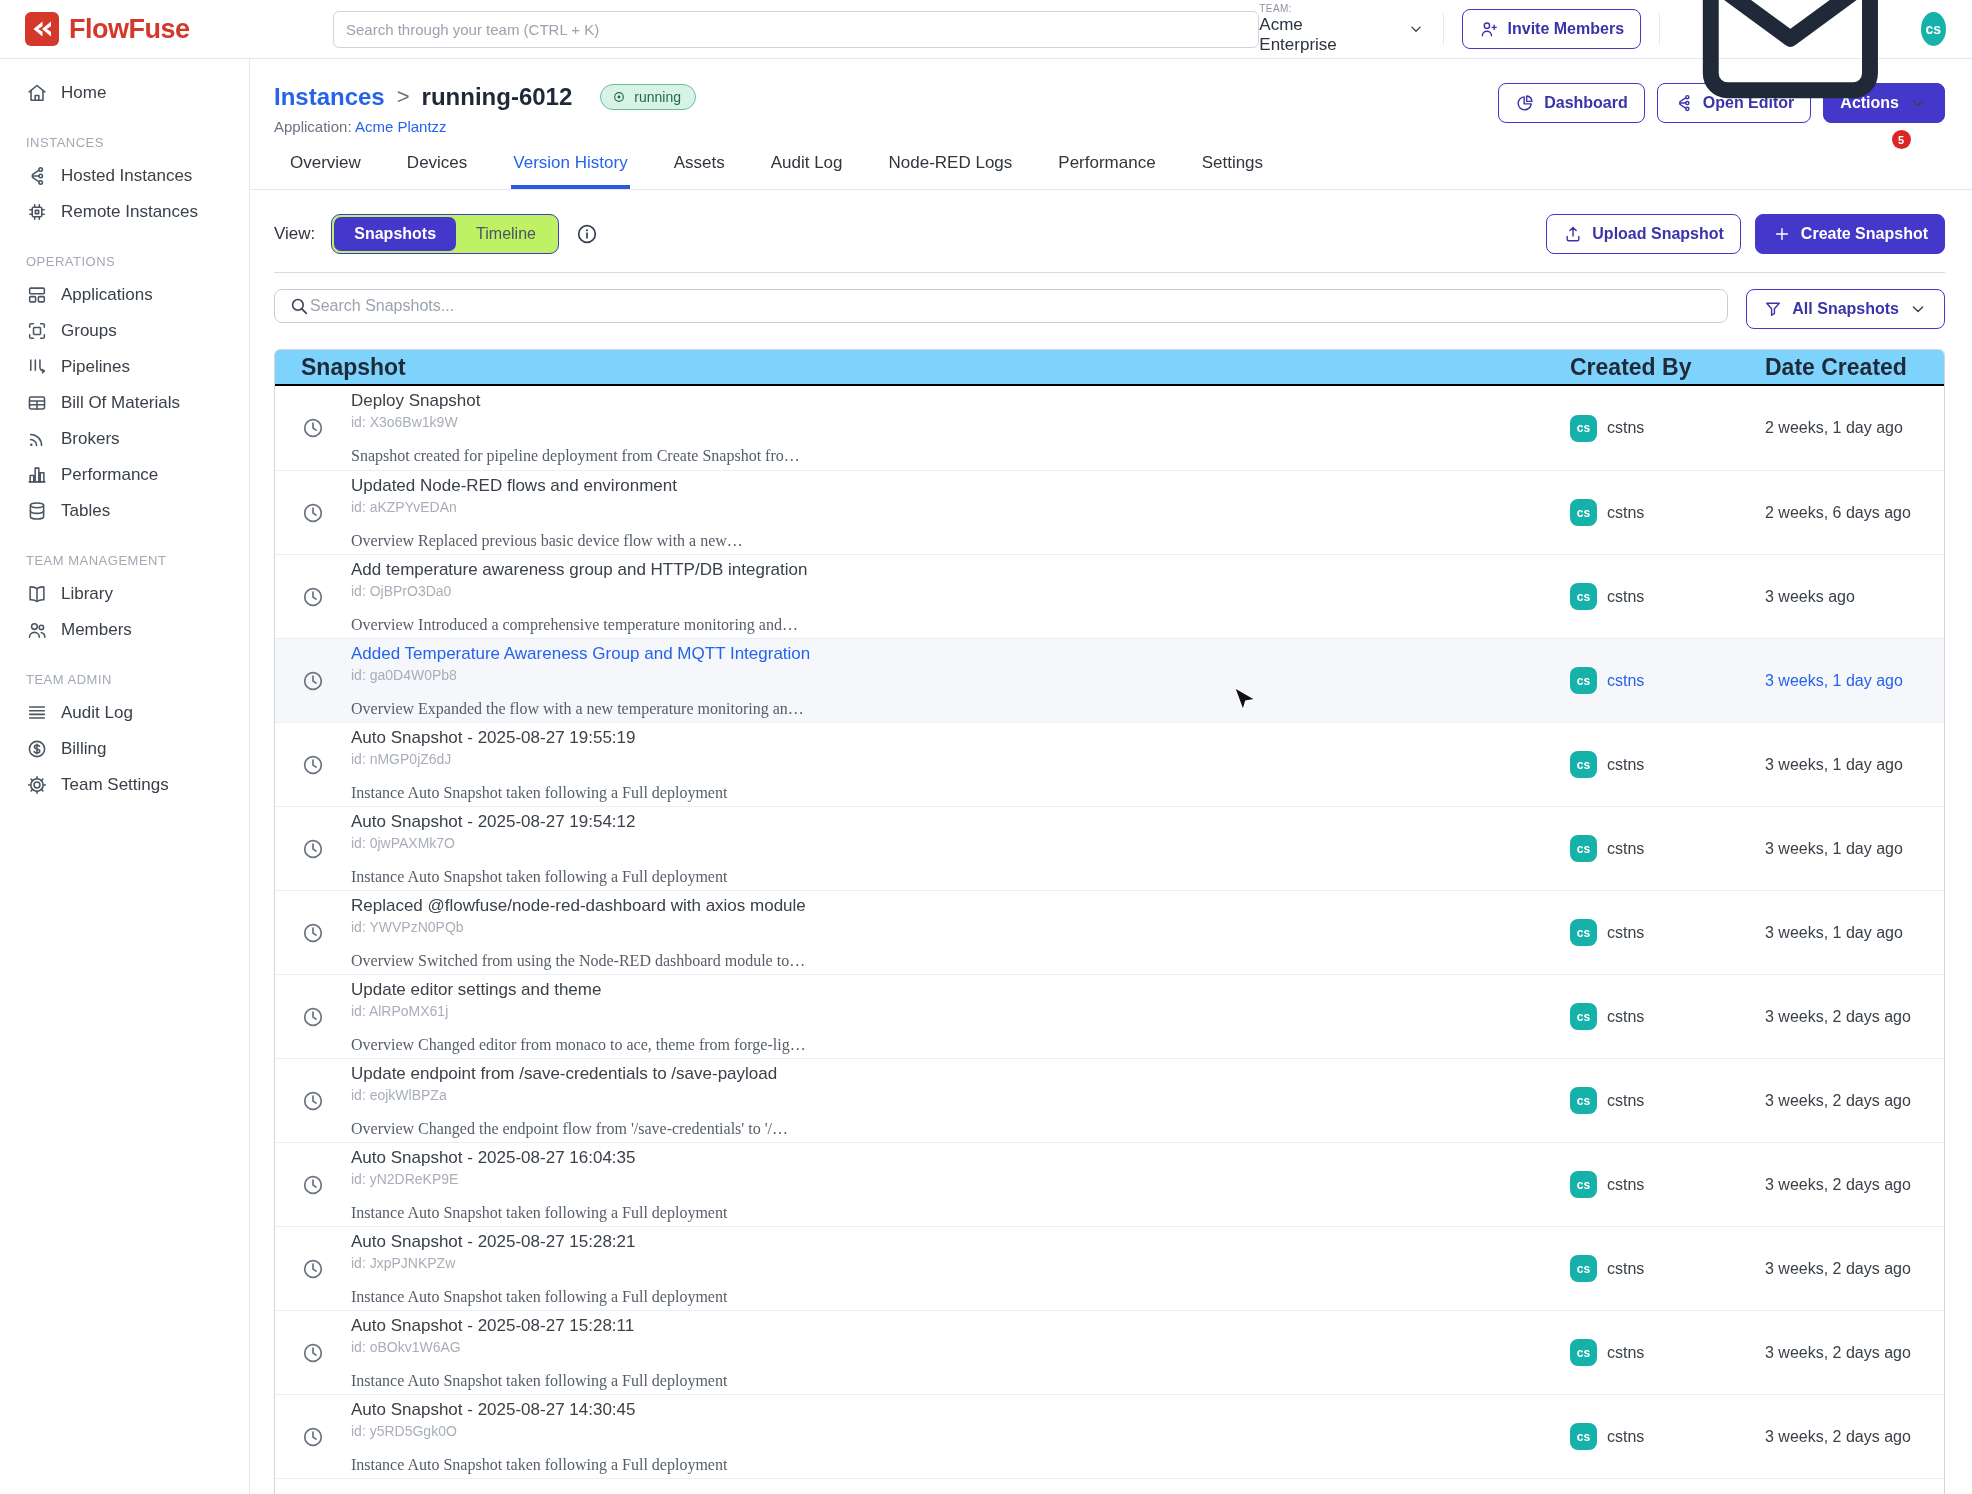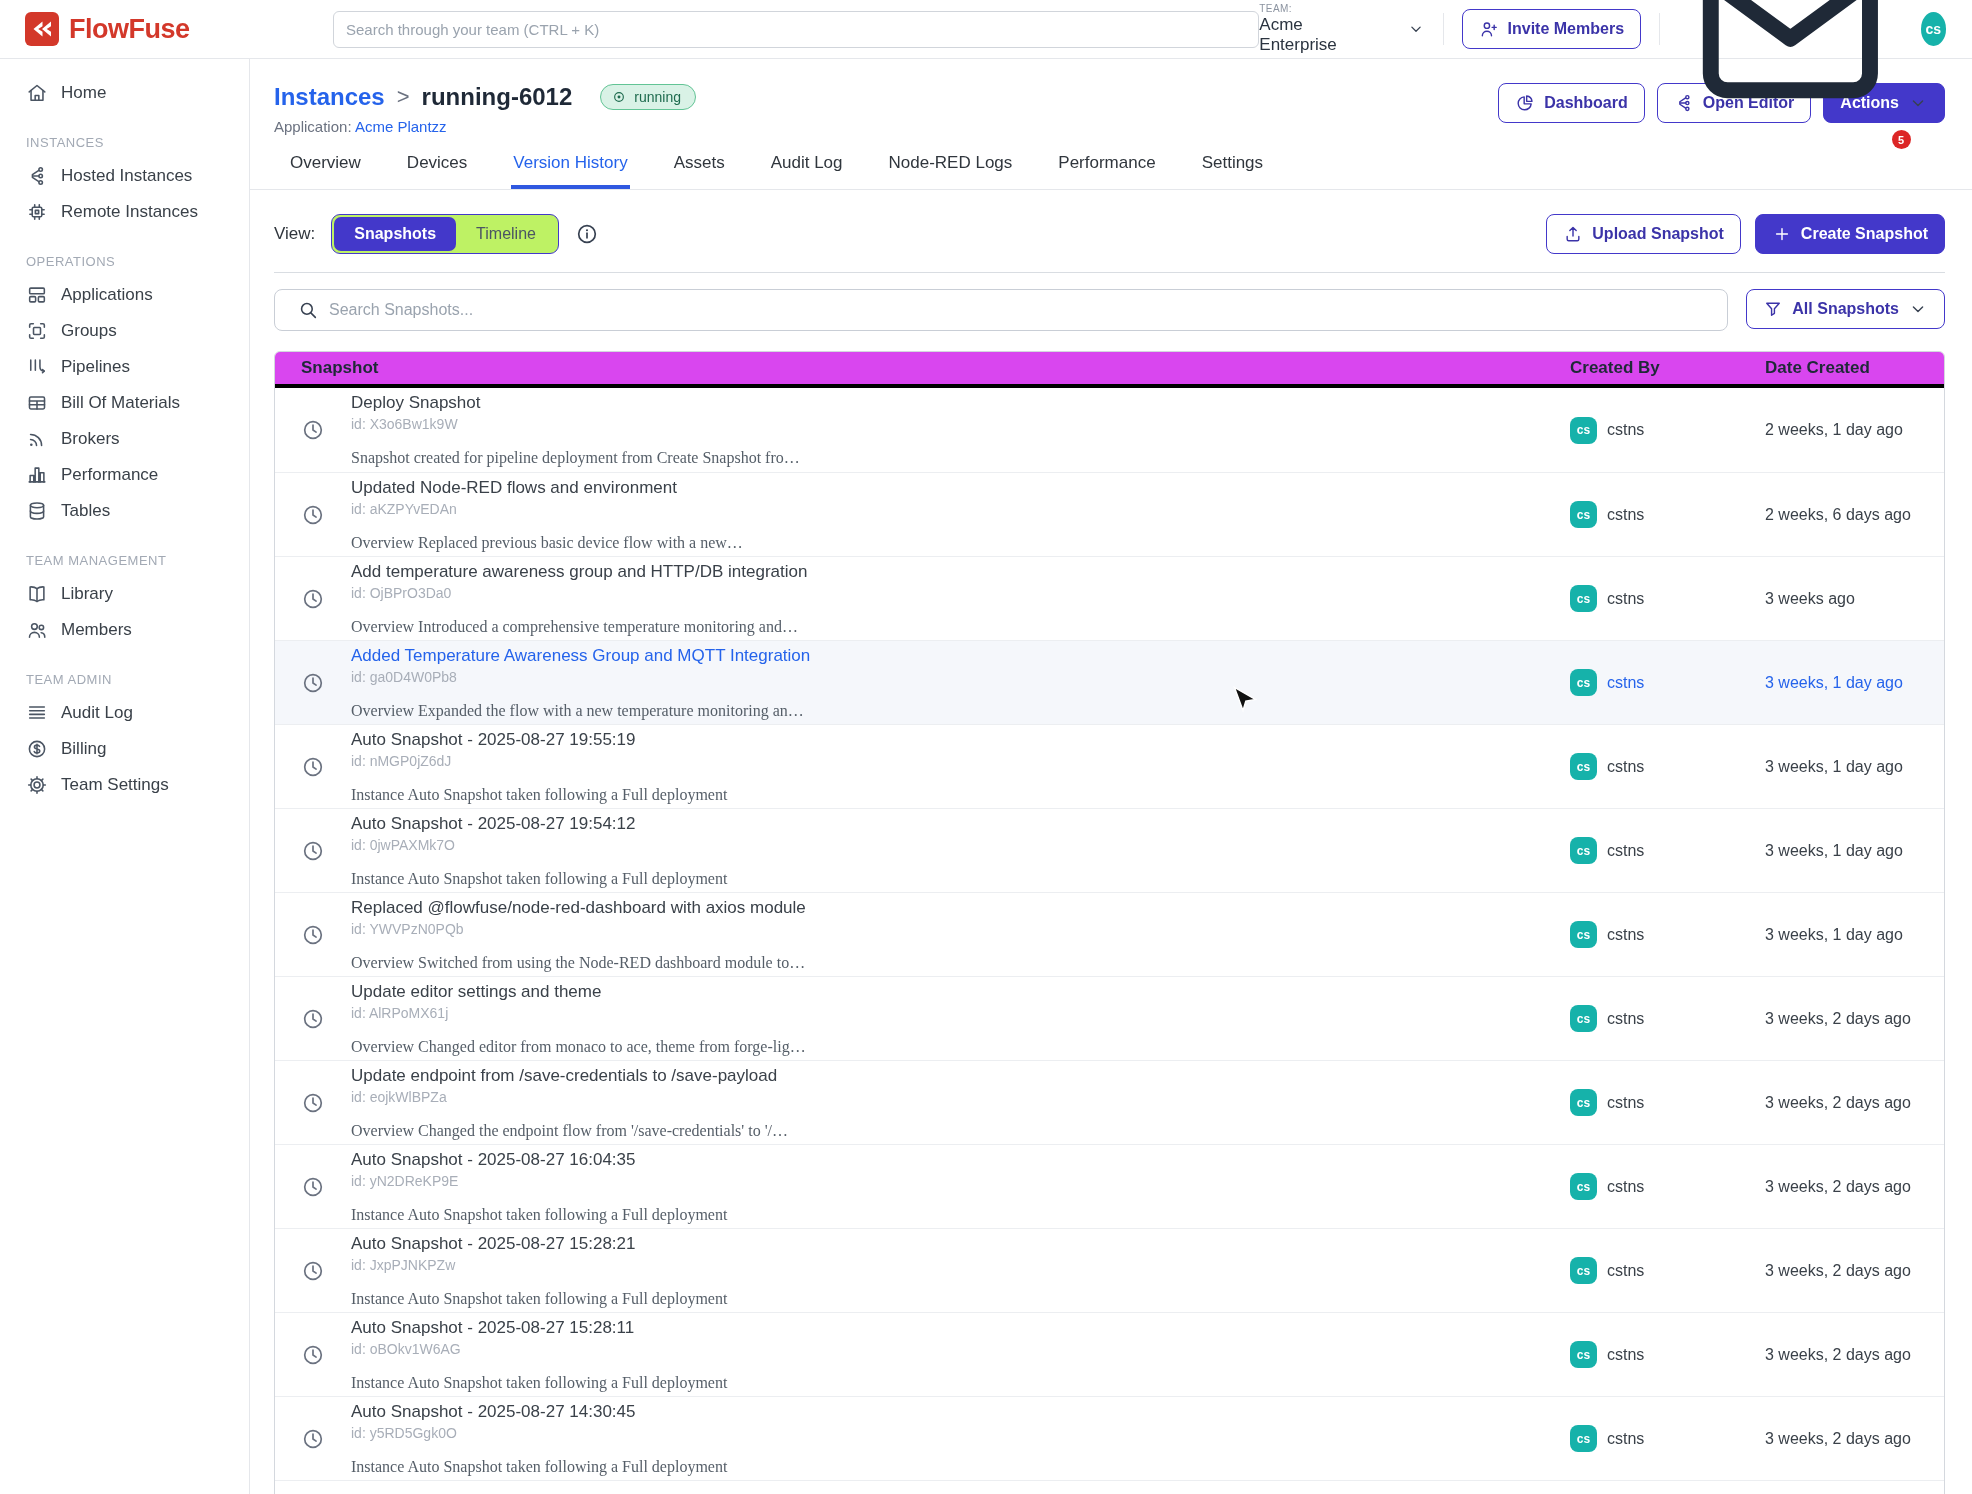--- a/index.html
+++ b/index.html
@@ -80,31 +80,31 @@
     background:#bef264; }
   .seg-opt { display:flex; align-items:center; padding:0 20px; font-size:16px; color:#4B5563;
     border-radius:7px; cursor:pointer; }
   .seg-opt.selected { background:#4338CA; color:#fff; font-weight:600; }
   .info-ic { width:24px; height:24px; color:#374151; cursor:pointer; }
   .view-actions { margin-left:auto; display:flex; gap:14px; }
 
   .ruler { border-bottom:1px solid #D9DDE2; margin-top:18px; }
 
   .search-row { margin-top:16px; display:flex; gap:18px; }
-  .snap-search { flex:1; height:42px; border:1px solid #C9CED6; border-radius:8px;
-    display:flex; align-items:center; padding:0 22px; gap:10px; color:#374151; }
+  .snap-search { flex:1; height:34px; border:1px solid #C9CED6; border-radius:8px;
+    display:flex; align-items:center; padding:0 13px; color:#374151; }
   .snap-search input { border:none; outline:none; width:100%; font-size:16px;
     font-family:"Liberation Sans",sans-serif; color:#333; }
   .snap-search input::placeholder { color:#9AA3AE; }
 
   
   .table { margin-top:20px; border:1px solid #D4D8DE; border-radius:6px; overflow:hidden; }
   .thead, .trow { display:grid; grid-template-columns:1fr 195px 179px; align-items:center; }
-  .thead { background:#d946ef; border-bottom:4px solid #000000; height:36px;
-    font-size:17px; font-weight:700; color:#1F2937; }
+  .thead { background:#7dd3fc; border-bottom:2px solid #000000; height:36px;
+    font-size:23px; font-weight:700; color:#1F2937; }
   .thead > div:first-child { padding-left:26px; }
   .trow { height:84px; border-top:1px solid #ECEEF1; cursor:pointer; background:#fff; }
   .trow:first-of-type { border-top:none; }
   .trow.highlighted { background:#F5F7FB; }
   .cell-snap { display:flex; align-items:center; gap:26px; padding-left:26px; min-width:0; }
   .row-clock { width:24px; height:24px; color:#6B7280; flex:none; }
   .row-clock svg { width:100%; height:100%; fill:none; stroke:currentColor; stroke-width:1.7;
     stroke-linecap:round; stroke-linejoin:round; }
   .snap-title { font-size:17px; font-weight:400; color:#3A4149; line-height:20px; }
   .snap-id { font-size:14px; color:#A8AEB8; margin-top:3px; }

